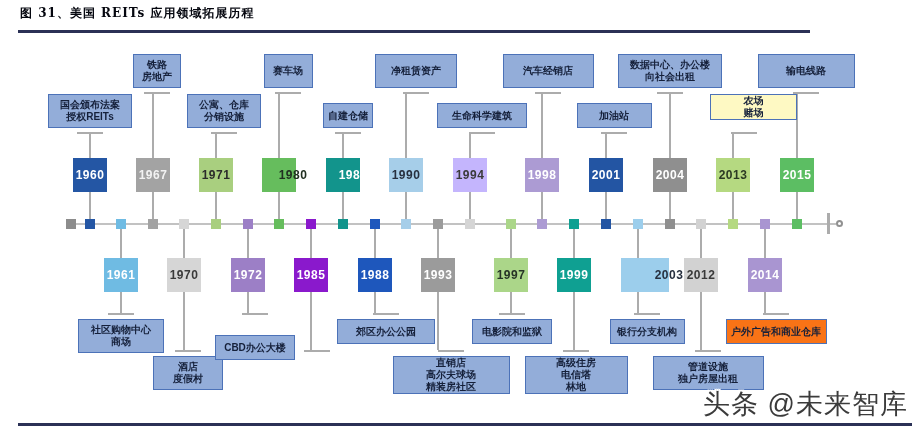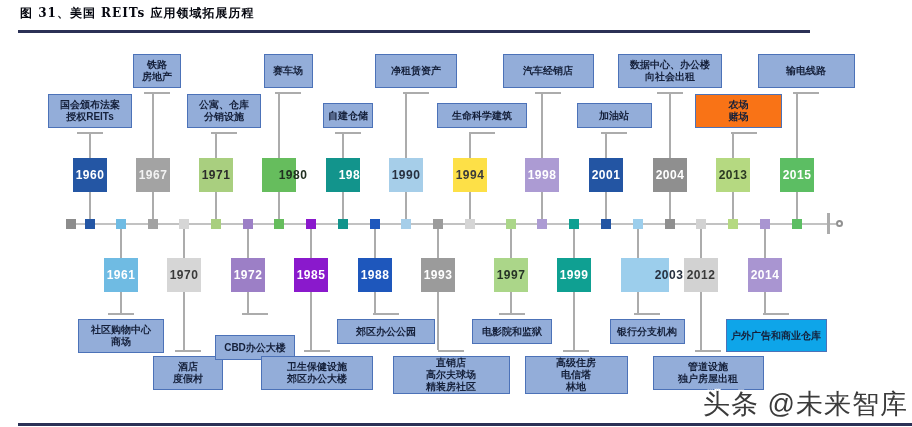--- a/index.html
+++ b/index.html
@@ -87,24 +87,20 @@
       <div class="cap" style="left: 275px; top: 92px; background: rgb(172, 172, 172);"></div>
       <div class="yearbox" style="left: 262px; top: 158px; background: rgb(102, 189, 93); color: rgb(33, 48, 33); padding-left: 28px;">1980</div>
       <div class="marker" style="left: 274px; top: 219px; background: rgb(102, 189, 93);"></div>
       <div class="label" style="left: 263.5px; top: 54px; width: 49px; height: 34px; background: rgb(147, 173, 217); border-color: rgb(76, 114, 184); color: rgb(21, 32, 58);">
         <span>赛车场</span>
       </div>
       <div class="vline" style="left: 310px; top: 224px; height: 126px; background: rgb(172, 172, 172);"></div>
       <div class="cap" style="left: 304px; top: 350px; background: rgb(172, 172, 172);"></div>
       <div class="yearbox" style="left: 294px; top: 258px; background: rgb(138, 25, 204); color: rgb(255, 255, 255);">1985</div>
       <div class="marker" style="left: 306px; top: 219px; background: rgb(138, 25, 204);"></div>
-      <div class="label" style="left: 261px; top: 356px; width: 112px; height: 34px; background: rgb(147, 173, 217); border-color: rgb(76, 114, 184); color: rgb(21, 32, 58);">
-        <span>卫生保健设施</span>
-        <span>郊区办公大楼</span>
-      </div>
       <div class="vline" style="left: 342px; top: 132px; height: 92px; background: rgb(172, 172, 172);"></div>
       <div class="cap" style="left: 335px; top: 132px; background: rgb(172, 172, 172);"></div>
       <div class="yearbox" style="left: 326px; top: 158px; background: rgb(18, 148, 140); color: rgb(255, 255, 255); padding-left: 20px;">1986</div>
       <div class="marker" style="left: 338px; top: 219px; background: rgb(18, 148, 140);"></div>
       <div class="label" style="left: 323px; top: 103px; width: 50px; height: 25px; background: rgb(147, 173, 217); border-color: rgb(76, 114, 184); color: rgb(21, 32, 58);">
         <span>自建仓储</span>
       </div>
       <div class="vline" style="left: 374px; top: 224px; height: 89px; background: rgb(172, 172, 172);"></div>
       <div class="cap" style="left: 373px; top: 313px; background: rgb(172, 172, 172);"></div>
       <div class="yearbox" style="left: 358px; top: 258px; background: rgb(30, 87, 188); color: rgb(255, 255, 255);">1988</div>
@@ -123,21 +119,21 @@
       <div class="cap" style="left: 438px; top: 350px; background: rgb(172, 172, 172);"></div>
       <div class="yearbox" style="left: 421px; top: 258px; background: rgb(155, 155, 155); color: rgb(255, 255, 255);">1993</div>
       <div class="marker" style="left: 433px; top: 219px; background: rgb(155, 155, 155);"></div>
       <div class="label" style="left: 392.5px; top: 356px; width: 117px; height: 38px; background: rgb(147, 173, 217); border-color: rgb(76, 114, 184); color: rgb(21, 32, 58);">
         <span>直销店</span>
         <span>高尔夫球场</span>
         <span>精装房社区</span>
       </div>
       <div class="vline" style="left: 469px; top: 132px; height: 92px; background: rgb(172, 172, 172);"></div>
       <div class="cap" style="left: 469px; top: 132px; background: rgb(172, 172, 172);"></div>
-      <div class="yearbox" style="left: 453px; top: 158px; background: #fde047; color: rgb(58, 58, 58);">1994</div>
+      <div class="yearbox" style="left: 453px; top: 158px; background: #c4b5fd; color: rgb(58, 58, 58);">1994</div>
       <div class="marker" style="left: 465px; top: 219px; background: rgb(213, 213, 213);"></div>
       <div class="label" style="left: 437px; top: 103px; width: 90px; height: 25px; background: rgb(147, 173, 217); border-color: rgb(76, 114, 184); color: rgb(21, 32, 58);">
         <span>生命科学建筑</span>
       </div>
       <div class="vline" style="left: 510px; top: 224px; height: 89px; background: rgb(172, 172, 172);"></div>
       <div class="cap" style="left: 499px; top: 313px; background: rgb(172, 172, 172);"></div>
       <div class="yearbox" style="left: 494px; top: 258px; background: rgb(171, 214, 137); color: rgb(38, 51, 38);">1997</div>
       <div class="marker" style="left: 506px; top: 219px; background: rgb(171, 214, 137);"></div>
       <div class="label" style="left: 472px; top: 319px; width: 80px; height: 25px; background: rgb(147, 173, 217); border-color: rgb(76, 114, 184); color: rgb(21, 32, 58);">
         <span>电影院和监狱</span>
@@ -185,29 +181,29 @@
       <div class="yearbox" style="left: 684px; top: 258px; background: rgb(210, 210, 210); color: rgb(58, 58, 58);">2012</div>
       <div class="marker" style="left: 696px; top: 219px; background: rgb(210, 210, 210);"></div>
       <div class="label" style="left: 652.5px; top: 356px; width: 111px; height: 34px; background: rgb(147, 173, 217); border-color: rgb(76, 114, 184); color: rgb(21, 32, 58);">
         <span>管道设施</span>
         <span>独户房屋出租</span>
       </div>
       <div class="vline" style="left: 732px; top: 132px; height: 92px; background: rgb(172, 172, 172);"></div>
       <div class="cap" style="left: 731px; top: 132px; background: rgb(172, 172, 172);"></div>
       <div class="yearbox" style="left: 716px; top: 158px; background: rgb(181, 217, 129); color: rgb(43, 58, 35);">2013</div>
       <div class="marker" style="left: 728px; top: 219px; background: rgb(181, 217, 129);"></div>
-      <div class="label" style="left: 695px; top: 94px; width: 87px; height: 34px; background: #f97316; border-color: rgb(76, 114, 184); color: rgb(21, 32, 58);">
+      <div class="label" style="left: 710px; top: 94px; width: 87px; height: 26px; background: #fef9c3; border-color: rgb(76, 114, 184); color: rgb(21, 32, 58);">
         <span>农场</span>
         <span>赌场</span>
       </div>
       <div class="vline" style="left: 764px; top: 224px; height: 89px; background: rgb(172, 172, 172);"></div>
       <div class="cap" style="left: 763px; top: 313px; background: rgb(172, 172, 172);"></div>
       <div class="yearbox" style="left: 748px; top: 258px; background: rgb(169, 149, 209); color: rgb(255, 255, 255);">2014</div>
       <div class="marker" style="left: 760px; top: 219px; background: rgb(169, 149, 209);"></div>
-      <div class="label" style="left: 725.5px; top: 319px; width: 101px; height: 33px; background: #0ea5e9; border-color: rgb(76, 114, 184); color: rgb(21, 32, 58);">
+      <div class="label" style="left: 725.5px; top: 319px; width: 101px; height: 25px; background: #f97316; border-color: rgb(76, 114, 184); color: rgb(21, 32, 58);">
         <span>户外广告和商业仓库</span>
       </div>
       <div class="vline" style="left: 796px; top: 92px; height: 132px; background: rgb(172, 172, 172);"></div>
       <div class="cap" style="left: 793px; top: 92px; background: rgb(172, 172, 172);"></div>
       <div class="yearbox" style="left: 780px; top: 158px; background: rgb(92, 190, 99); color: rgb(255, 255, 255);">2015</div>
       <div class="marker" style="left: 792px; top: 219px; background: rgb(92, 190, 99);"></div>
       <div class="label" style="left: 757.5px; top: 54px; width: 97px; height: 34px; background: rgb(147, 173, 217); border-color: rgb(76, 114, 184); color: rgb(21, 32, 58);">
         <span>输电线路</span>
       </div>
     </div>

